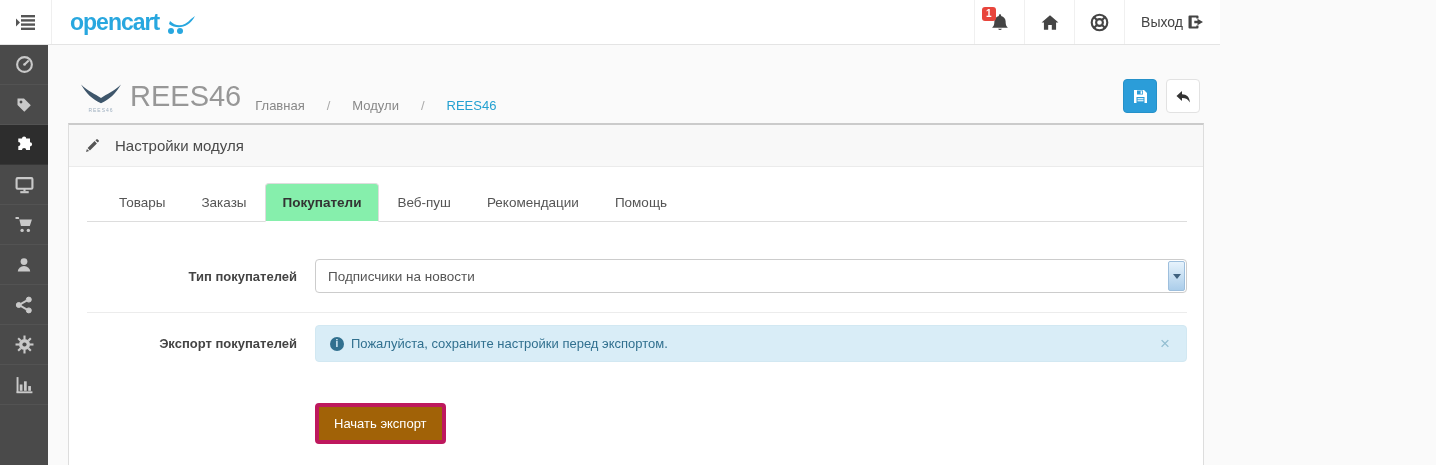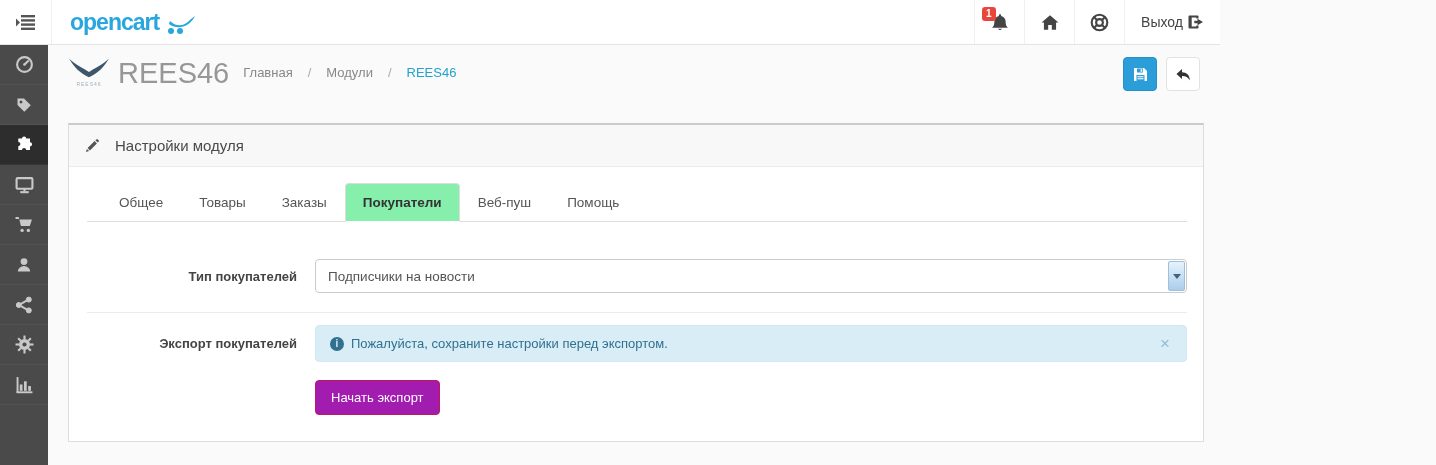--- a/index.html
+++ b/index.html
@@ -23,25 +23,25 @@
            font-weight:bold; padding:1px 4px; border-radius:3px; line-height:12px; }
 
   
   .sidebar { position:absolute; top:45px; left:0; bottom:0; width:48px; background:#4a4a4a; }
   .side-item { height:40px; display:flex; align-items:center; justify-content:center;
                color:#c9c9c9; border-bottom:1px solid rgba(255,255,255,0.05); cursor:pointer; }
   .side-item.active { background:#2d2d2d; color:#fff; }
 
   
   .main { position:absolute; top:45px; left:48px; right:0; bottom:0; background:#fafafa; }
-  .page-header { display:flex; align-items:flex-start; padding:12px 20px 8px 20px; height:76px; }
+  .page-header { display:flex; align-items:flex-end; padding:12px 20px 8px 32px; height:76px; }
   .rees-logo { display:flex; flex-direction:column; align-items:center; margin-right:8px; }
   .rees-caption { font-size:5px; color:#9fb0c0; letter-spacing:1px; margin-top:-2px; }
   .page-title { font-size:29px; font-weight:400; color:#979797; margin-right:14px; }
-  .breadcrumb { font-size:13px; color:#888; margin-top:8px; display:flex; gap:15px; }
+  .breadcrumb { font-size:13px; color:#888; margin-top:8px; display:flex; gap:22px; }
   .breadcrumb .sep { color:#aaa; }
   .breadcrumb .link { color:#23a1d1; cursor:pointer; text-decoration:none; }
   .header-actions { margin-left:auto; display:flex; gap:9px; }
   .btn-square { width:34px; height:34px; border-radius:4px; display:flex; align-items:center;
                 justify-content:center; cursor:pointer; }
   .btn-save { background:#2b9dd9; border:1px solid #2591c9; color:#fff; }
   .btn-back { background:#fff; border:1px solid #e2e2e2; color:#333; }
 
   
   .panel { margin:2px 16px 0 20px; background:#fff; border:1px solid #ddd; border-top:2px solid #cbcbcb; }
@@ -72,23 +72,23 @@
   .row-sep { border-top:1px solid #ececec; margin-top:19px; }
   .row-export { margin-top:12px; }
   .alert-info { background:#d9edf7; border:1px solid #d2e8f2; color:#31708f; border-radius:4px;
                 padding:10px 14px; font-size:13px; display:flex; align-items:center; }
   .info-icon { width:14px; height:14px; border-radius:50%; background:#31708f; color:#d9edf7;
                font-size:10px; font-weight:bold; display:inline-flex; align-items:center;
                justify-content:center; margin-right:7px; flex-shrink:0; }
   .alert-close { margin-left:auto; color:#93bed1; font-size:17px; line-height:14px; cursor:pointer;
                  padding:0 2px; }
   .row-button { margin-top:18px; }
-  .btn-green { background:#a21caf; border:1px solid #be185d; color:#fff; font-size:13px;
+  .btn-green { background:#a16207; border:4px solid #be185d; color:#fff; font-size:13px;
                padding:9px 15px; border-radius:4px; cursor:pointer;
-               font-family:"Liberation Sans", sans-serif; }
+               font-family:"Liberation Sans", sans-serif;margin-top:23px; }
   svg { display:block; }
 </style>
 </head>
 <body>
 
 <div id="app">
 
   <div class="navbar">
     <div class="nav-toggle">
       <span>
@@ -288,25 +288,25 @@
         <span>
           <svg width="14" height="14" viewBox="0 0 14 14" fill="#555">
             <path d="M1,13 L1.9,9.9 L4.1,12.1 Z M2.6,9.1 L9.6,2.1 L11.9,4.4 L4.9,11.4 Z M10.4,1.3 L11.3,0.4 a1,1 0 0 1 1.4,0 L13.6,1.3 a1,1 0 0 1 0,1.4 L12.7,3.6 Z"></path>
           </svg>
         </span>
         <span>Настройки модуля</span>
       </div>
       <div class="panel-body">
 
         <div class="tabs">
-          <div class="tab">Общее</div>
           <div class="tab">Товары</div>
           <div class="tab">Заказы</div>
           <div class="tab active">Покупатели</div>
           <div class="tab">Веб-пуш</div>
+          <div class="tab">Рекомендации</div>
           <div class="tab">Помощь</div>
         </div>
 
         <div class="form-row row-type">
           <div class="form-label">Тип покупателей</div>
           <div class="control">
             <div class="select-box">
               <span>Подписчики на новости</span>
               <span class="select-arrow"></span>
             </div>

